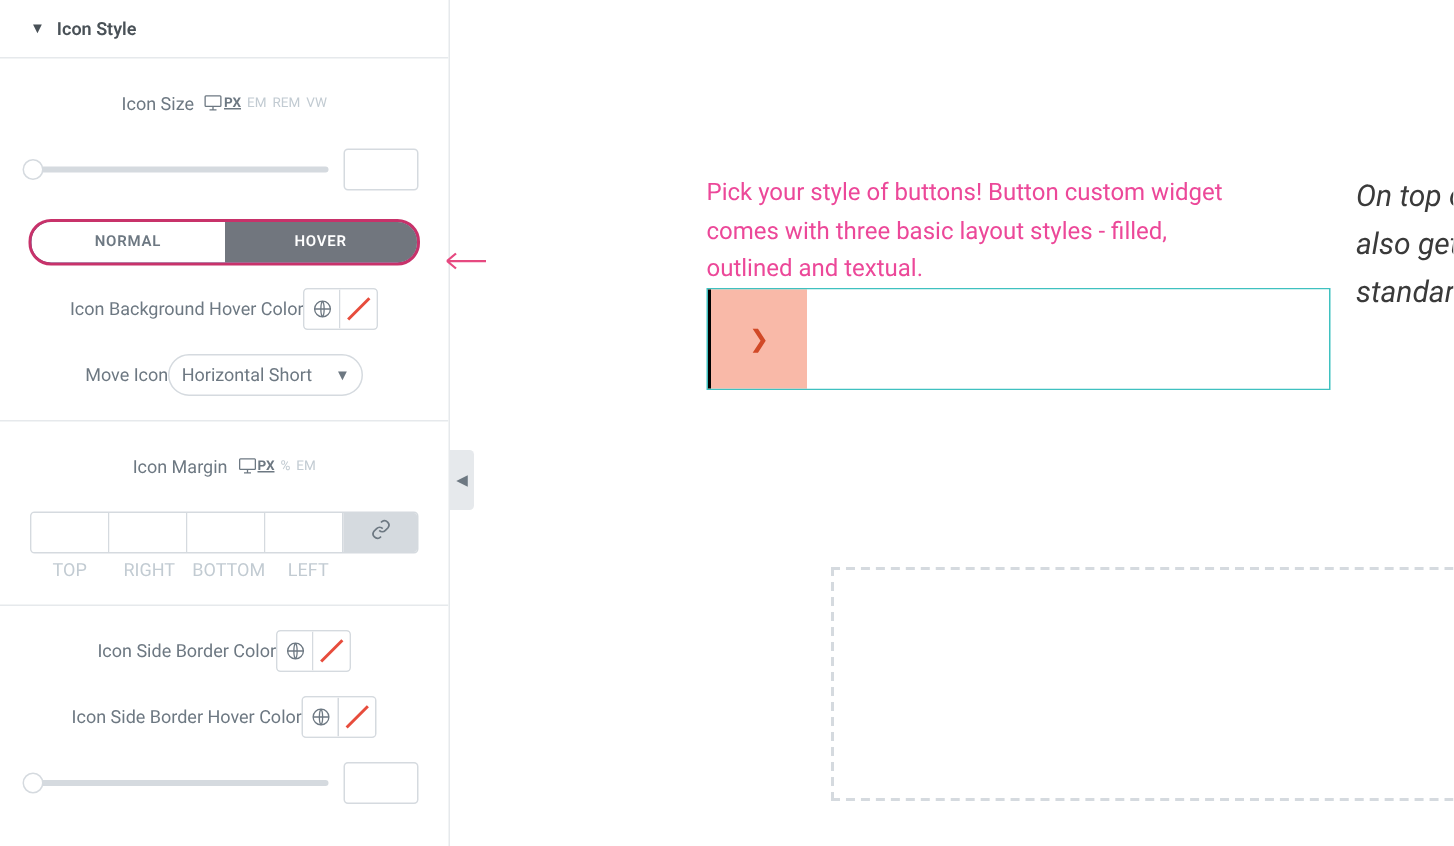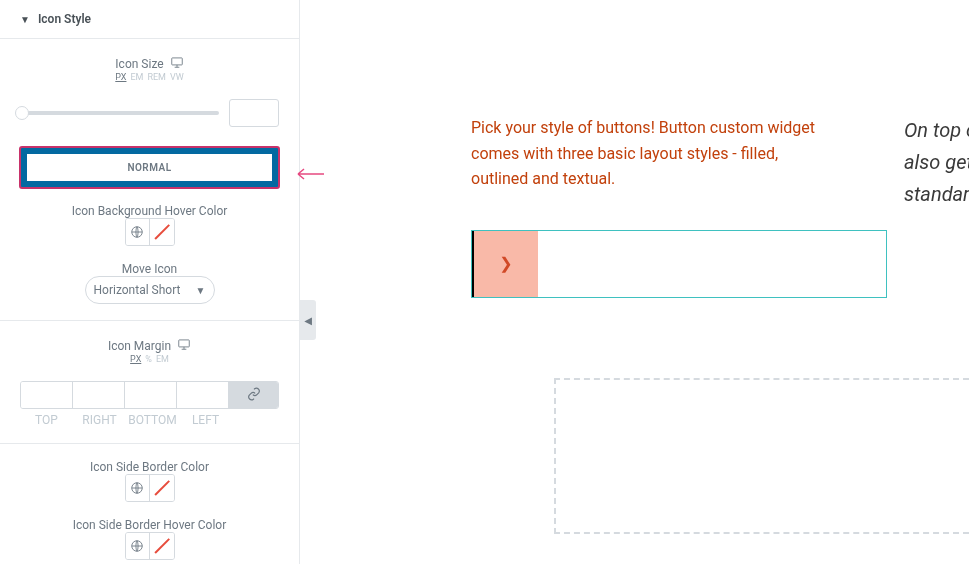--- a/index.html
+++ b/index.html
@@ -5,33 +5,33 @@
     * { margin: 0; padding: 0; box-sizing: border-box; }
     body { font-family: -apple-system, BlinkMacSystemFont, "Segoe UI", Roboto, Arial, sans-serif; font-size: 13px; color: #6d7882; background: #fff; width: 969px; height: 564px; overflow: hidden; position: relative; }
     
     .sidebar { width: 300px; height: 564px; background: #fff; border-right: 1px solid #e6e9ec; position: absolute; left: 0; top: 0; overflow-y: auto; }
     .sidebar-toggle { position: absolute; left: 300px; top: 300px; width: 16px; height: 40px; background: #e6e9ec; display: flex; align-items: center; justify-content: center; cursor: pointer; border-radius: 0 3px 3px 0; z-index: 10; }
     
     .section-header { padding: 12px 20px; display: flex; align-items: center; gap: 8px; border-bottom: 1px solid #e6e9ec; font-weight: 600; font-size: 12px; color: #495157; cursor: pointer; }
     .caret { font-size: 10px; }
     
     .panel-content { padding: 16px 20px; }
-    .control-row { display: flex; align-items: center; justify-content: flex-start; margin-bottom: 16px; min-height: 28px; flex-direction: column; }
+    .control-row { display: flex; align-items: center; justify-content: center; margin-bottom: 16px; min-height: 28px; }
     .control-label { font-size: 12px; color: #6d7882; display: flex; align-items: center; gap: 6px; }
     
     .units { display: flex; gap: 4px; font-size: 9px; color: #c2cbd2; }
     .units span { cursor: pointer; }
-    .units .active { color: #6d7882; text-decoration: underline; font-weight: 400; }
+    .units .active { color: #6d7882; text-decoration: underline; font-weight: 700; }
     
     .slider-row { display: flex; align-items: center; gap: 10px; }
     .slider-track { flex: 1; height: 4px; background: #d5dadf; border-radius: 2px; position: relative; }
     .slider-thumb { position: absolute; width: 14px; height: 14px; border-radius: 50%; background: #fff; border: 1px solid #d5dadf; top: 50%; transform: translate(-50%, -50%); left: 2px; cursor: pointer; }
     .num-input { width: 50px; height: 28px; border: 1px solid #d5dadf; border-radius: 3px; text-align: center; font-size: 12px; color: #6d7882; }
     
-    .tab-switch { display: flex; border: 7px solid #0369a1; border-radius: 2px; overflow: hidden; }
+    .tab-switch { display: flex; border: 1px solid #0369a1; border-radius: 14px; overflow: hidden; }
     .tab-switch .tab { flex: 1; text-align: center; padding: 8px 0; font-size: 10px; font-weight: 600; letter-spacing: 0.5px; background: #fff; color: #6d7882; cursor: pointer; }
     .tab-switch .tab.active { background: #71767e; color: #fff; }
     .tab-switch.highlighted { outline: 2px solid #c8326a; outline-offset: -1px; }
     
     .color-picker { display: flex; border: 1px solid #d5dadf; border-radius: 3px; overflow: hidden; height: 28px; }
     .color-picker .cp-btn { width: 24px; height: 26px; display: flex; align-items: center; justify-content: center; border-right: 1px solid #d5dadf; cursor: pointer; background: #fff; }
     .color-picker .cp-btn:last-child { border-right: none; }
     .globe-icon svg { width: 14px; height: 14px; stroke: #6d7882; fill: none; stroke-width: 1.5; }
     .no-color { position: relative; width: 16px; height: 16px; }
     .no-color::before { content: ''; position: absolute; width: 20px; height: 1.5px; background: #e74c3c; transform: rotate(-45deg); top: 7px; left: -2px; }
@@ -44,21 +44,21 @@
     .dim-inputs { display: flex; border: 1px solid #d5dadf; border-radius: 3px; overflow: hidden; height: 28px; }
     .dim-inputs input { width: 52px; border: none; border-right: 1px solid #d5dadf; text-align: center; height: 100%; font-size: 12px; color: #6d7882; }
     .dim-inputs .link-btn { width: 52px; background: #d5dadf; display: flex; align-items: center; justify-content: center; cursor: pointer; }
     .dim-labels { display: flex; font-size: 12px; color: #c2cbd2; margin-top: 4px; }
     .dim-labels span { width: 53px; text-align: center; }
     
     .responsive-icon svg { width: 14px; height: 14px; stroke: #6d7882; fill: none; stroke-width: 1.5; }
     
     .canvas { position: absolute; left: 316px; top: 0; right: 0; height: 564px; padding: 40px 0 0 0; }
     .content-block { margin-left: 155px; }
-    .desc-text { font-size: 16px; line-height: 1.6; color: #c2410c; max-width: 350px; margin-bottom: 38px; }
+    .desc-text { font-size: 16px; line-height: 1.6; color: #ec4899; max-width: 350px; }
     .desc-text-right { position: absolute; right: 0; top: 114px; font-size: 20px; line-height: 1.6; color: #3a3a3a; width: 65px; overflow: hidden; white-space: nowrap; font-style: italic; }
     
     .btn-widget { display: flex; border: 1px solid #3fc1c0; width: 416px; height: 68px; }
     .btn-main { flex: 0 0 150px; background: #f9b9a8; display: flex; align-items: center; justify-content: center; color: #d14927; font-weight: 600; font-size: 15px; cursor: pointer; }
     .btn-icon { flex: 0 0 66px; background: #f9b9a8; border-left: 2px solid #000; display: flex; align-items: center; justify-content: center; color: #d14927; font-size: 16px; cursor: pointer; }
     .btn-rest { flex: 1; background: #fff; }
     
     .dashed-box { position: absolute; right: 0; top: 378px; width: 415px; height: 156px; border: 2px dashed #d5dadf; border-right: none; }
     
     .arrow { position: absolute; left: 296px; top: 166px; color: #e64980; pointer-events: none; }
@@ -96,20 +96,21 @@
     </div>
     <div class="slider-row">
       <div class="slider-track">
         <div class="slider-thumb"></div>
       </div>
       <input class="num-input" type="text" style="">
     </div>
 
     <div class="tab-switch highlighted" style="margin: 20px 0 16px;">
       <div class="tab">NORMAL</div>
+      <div class="tab active">HOVER</div>
     </div>
 
     <div class="control-row">
       <span class="control-label">Icon Background Hover Color</span>
       <div class="color-picker">
         <div class="cp-btn globe-icon">
           <svg viewBox="0 0 24 24">
               <circle cx="12" cy="12" r="9"></circle>
               <path d="M3 12h18M12 3c2.5 3 2.5 15 0 18M12 3c-2.5 3-2.5 15 0 18"></path>
             </svg>

